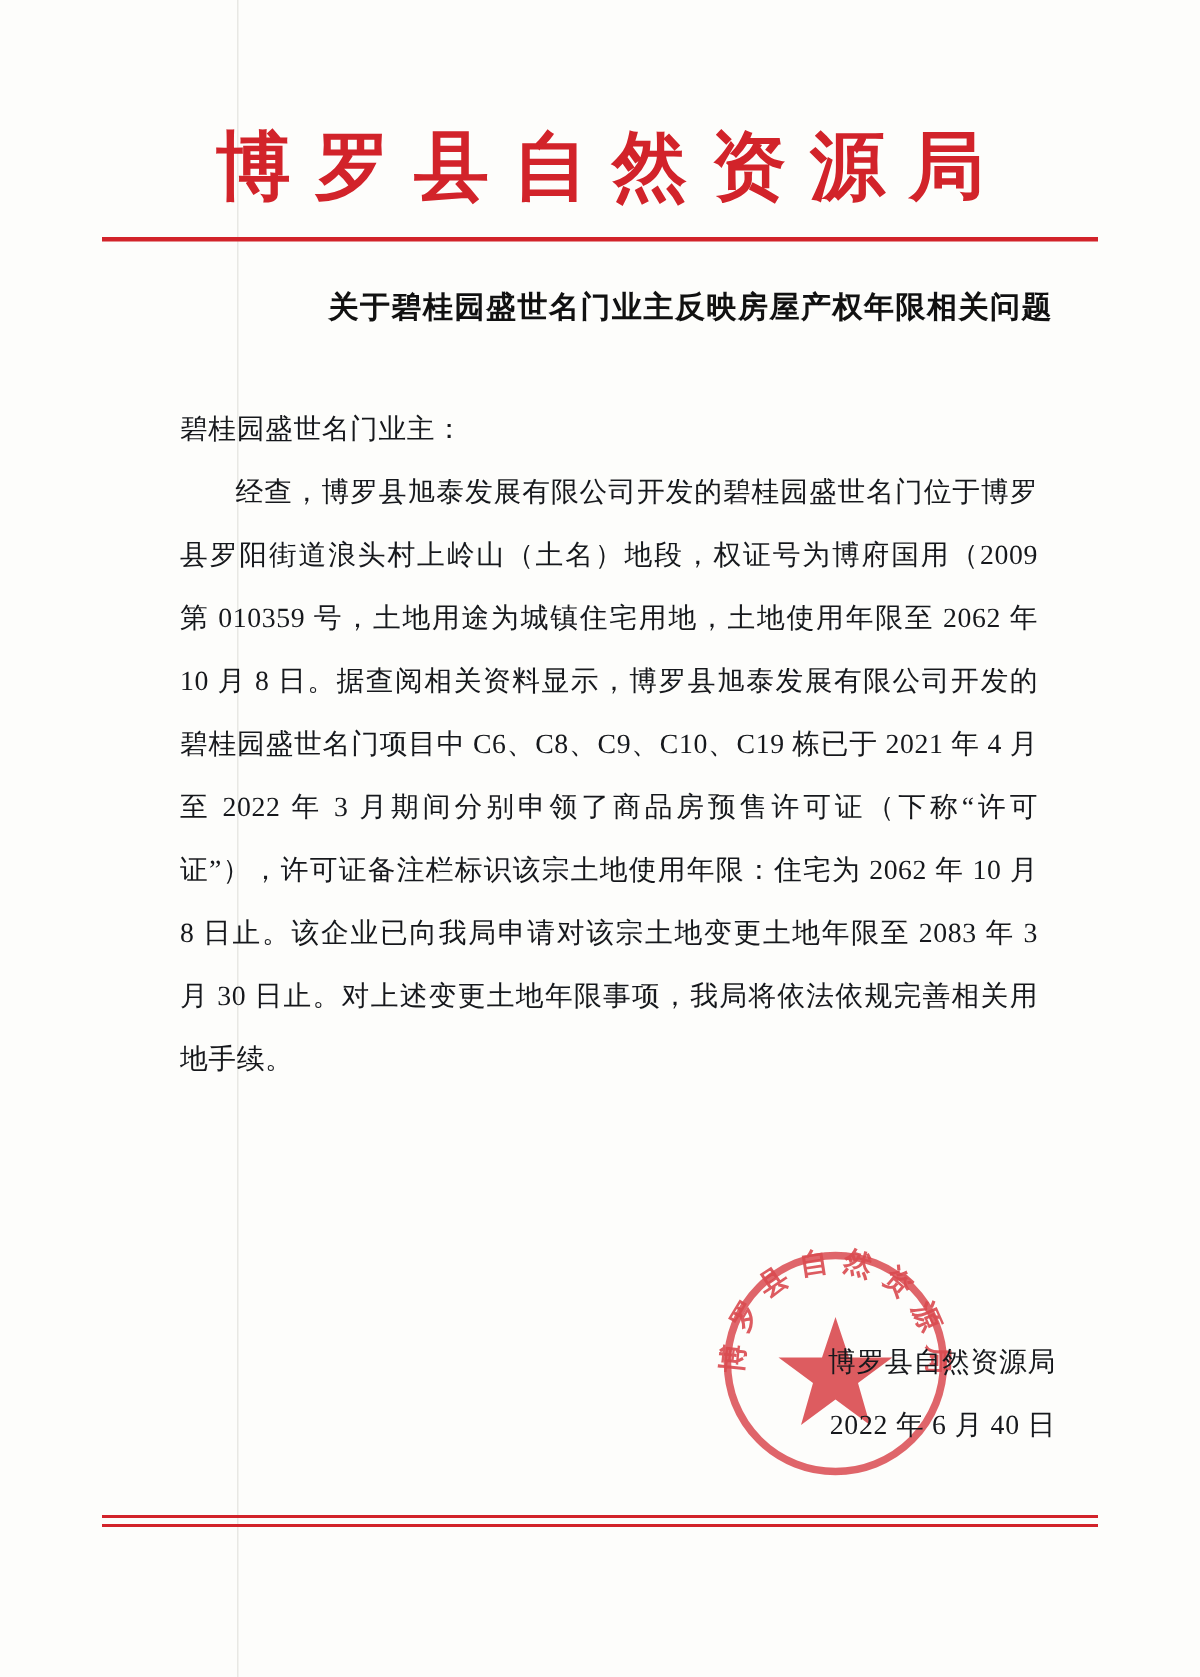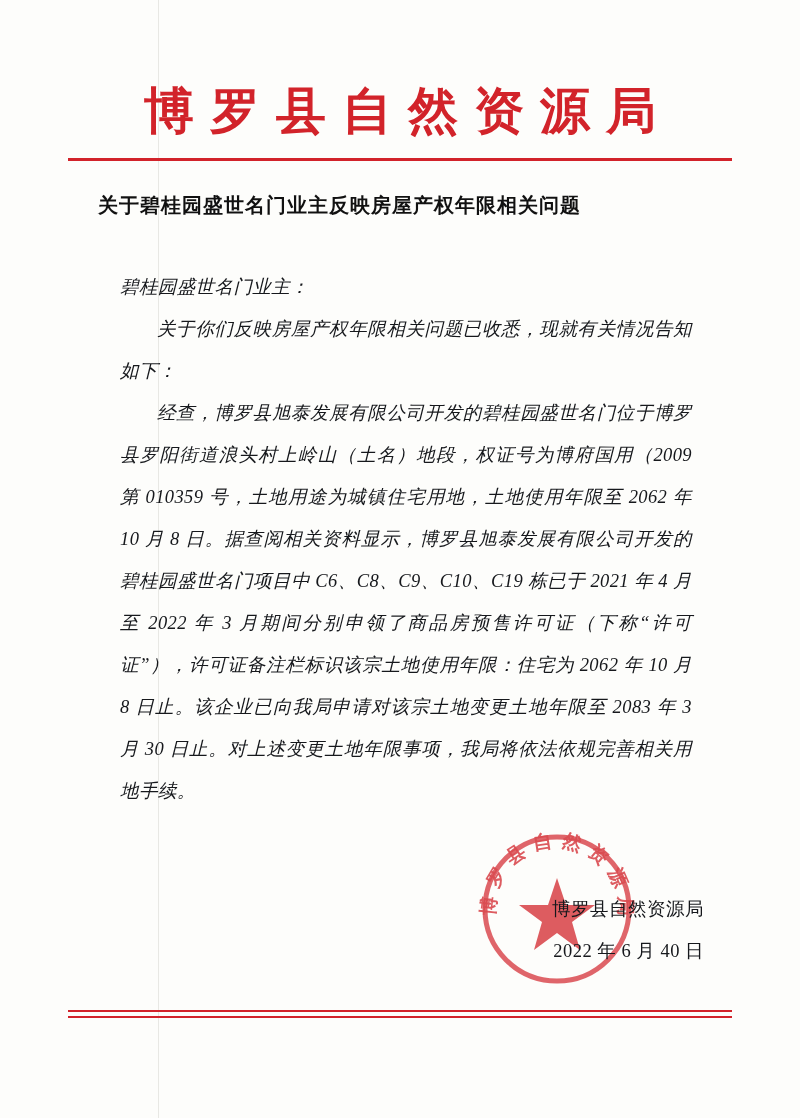--- a/index.html
+++ b/index.html
@@ -69,41 +69,40 @@
     top: 1016px;
     width: 664px;
     height: 2px;
     background: #d2232a;
   }
   .doc-title {
     position: absolute;
     left: 30px;
     top: 186px;
     width: 604px;
-    text-align: left;
+    text-align: right;
     font-size: 20px;
     font-weight: bold;
     color: #111;
     line-height: 38px;
     letter-spacing: 1px;
   }
   .doc-title .line2 {
     display: block;
   }
   .body-text {
     position: absolute;
     left: 52px;
     top: 266px;
     width: 572px;
     font-size: 18.5px;
     line-height: 42px;
     color: #16181c;
     letter-spacing: 0.4px;
     text-align: justify;
-    font-style: italic;
   }
   .body-text p {
     margin: 0;
   }
   .salutation {
     text-indent: 0;
   }
   .indent2 {
     text-indent: 2em;
   }
@@ -151,21 +150,20 @@
     <div class="letterhead">博罗县自然资源局</div>
 
     <div class="rule-top"></div>
 
     <div class="doc-title">
       <span>关于碧桂园盛世名门业主反映房屋产权年限相关问题</span>
     </div>
 
     <div class="body-text">
       <p class="salutation">碧桂园盛世名门业主：</p>
-      <p class="indent2">关于你们反映房屋产权年限相关问题已收悉，现就有关情况告知如下：</p>
       <p class="indent2">经查，博罗县旭泰发展有限公司开发的碧桂园盛世名门位于博罗县罗阳街道浪头村上岭山（土名）地段，权证号为博府国用（2009 第 010359 号，土地用途为城镇住宅用地，土地使用年限至 2062 年 10 月 8 日。据查阅相关资料显示，博罗县旭泰发展有限公司开发的碧桂园盛世名门项目中 C6、C8、C9、C10、C19 栋已于 2021 年 4 月至 2022 年 3 月期间分别申领了商品房预售许可证（下称“许可证”），许可证备注栏标识该宗土地使用年限：住宅为 2062 年 10 月 8 日止。该企业已向我局申请对该宗土地变更土地年限至 2083 年 3 月 30 日止。对上述变更土地年限事项，我局将依法依规完善相关用地手续。</p>
     </div>
 
     <div class="seal">
       <svg width="166" height="166" viewBox="0 0 166 166" xmlns="http://www.w3.org/2000/svg">
         <defs>
           <path id="sealArc" d="M 83,83 m -62,0 a 62,62 0 1 1 124,0 a 62,62 0 1 1 -124,0"></path>
         </defs>
         <circle cx="83" cy="83" r="72" fill="none" stroke="#d2232a" stroke-width="5" opacity="0.85"></circle>
         <g fill="#d2232a" opacity="0.9">

